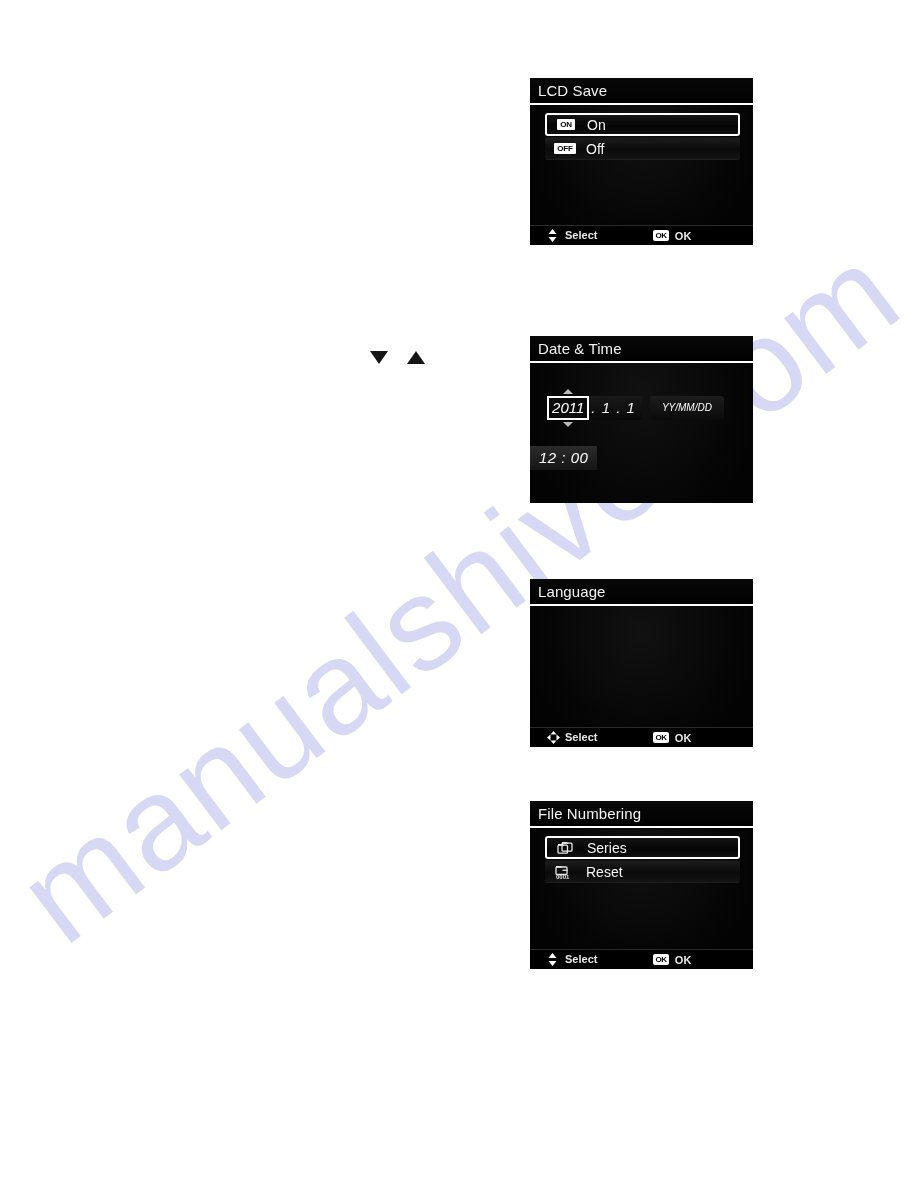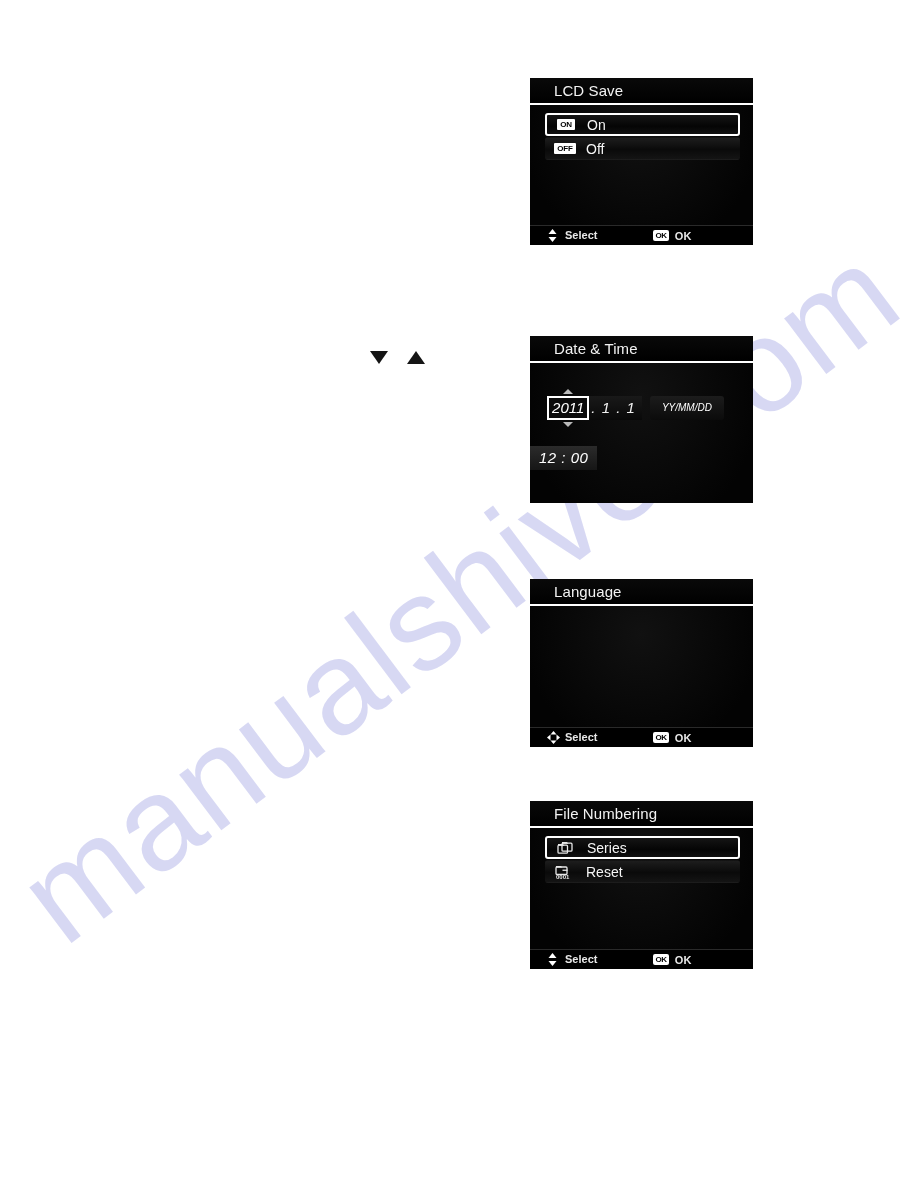--- a/index.html
+++ b/index.html
@@ -62,21 +62,21 @@
     z-index: 3;
     background: #000000;
     box-sizing: border-box;
     color: #ffffff;
     font-family: "Liberation Sans", sans-serif;
     overflow: hidden;
   }
   .screen-title {
     height: 25px;
     line-height: 25px;
-    padding-left: 24px;
+    padding-left: 8px;
     font-size: 15px;
     color: #f2f2f2;
     background: linear-gradient(180deg, #090909 0%, #000000 100%);
     border-bottom: 2px solid #ffffff;
     letter-spacing: 0.1px;
   }
   .screen-body {
     position: relative;
     background: #050505;
     background: radial-gradient(ellipse at 50% 20%, #111111 0%, #030303 75%);

